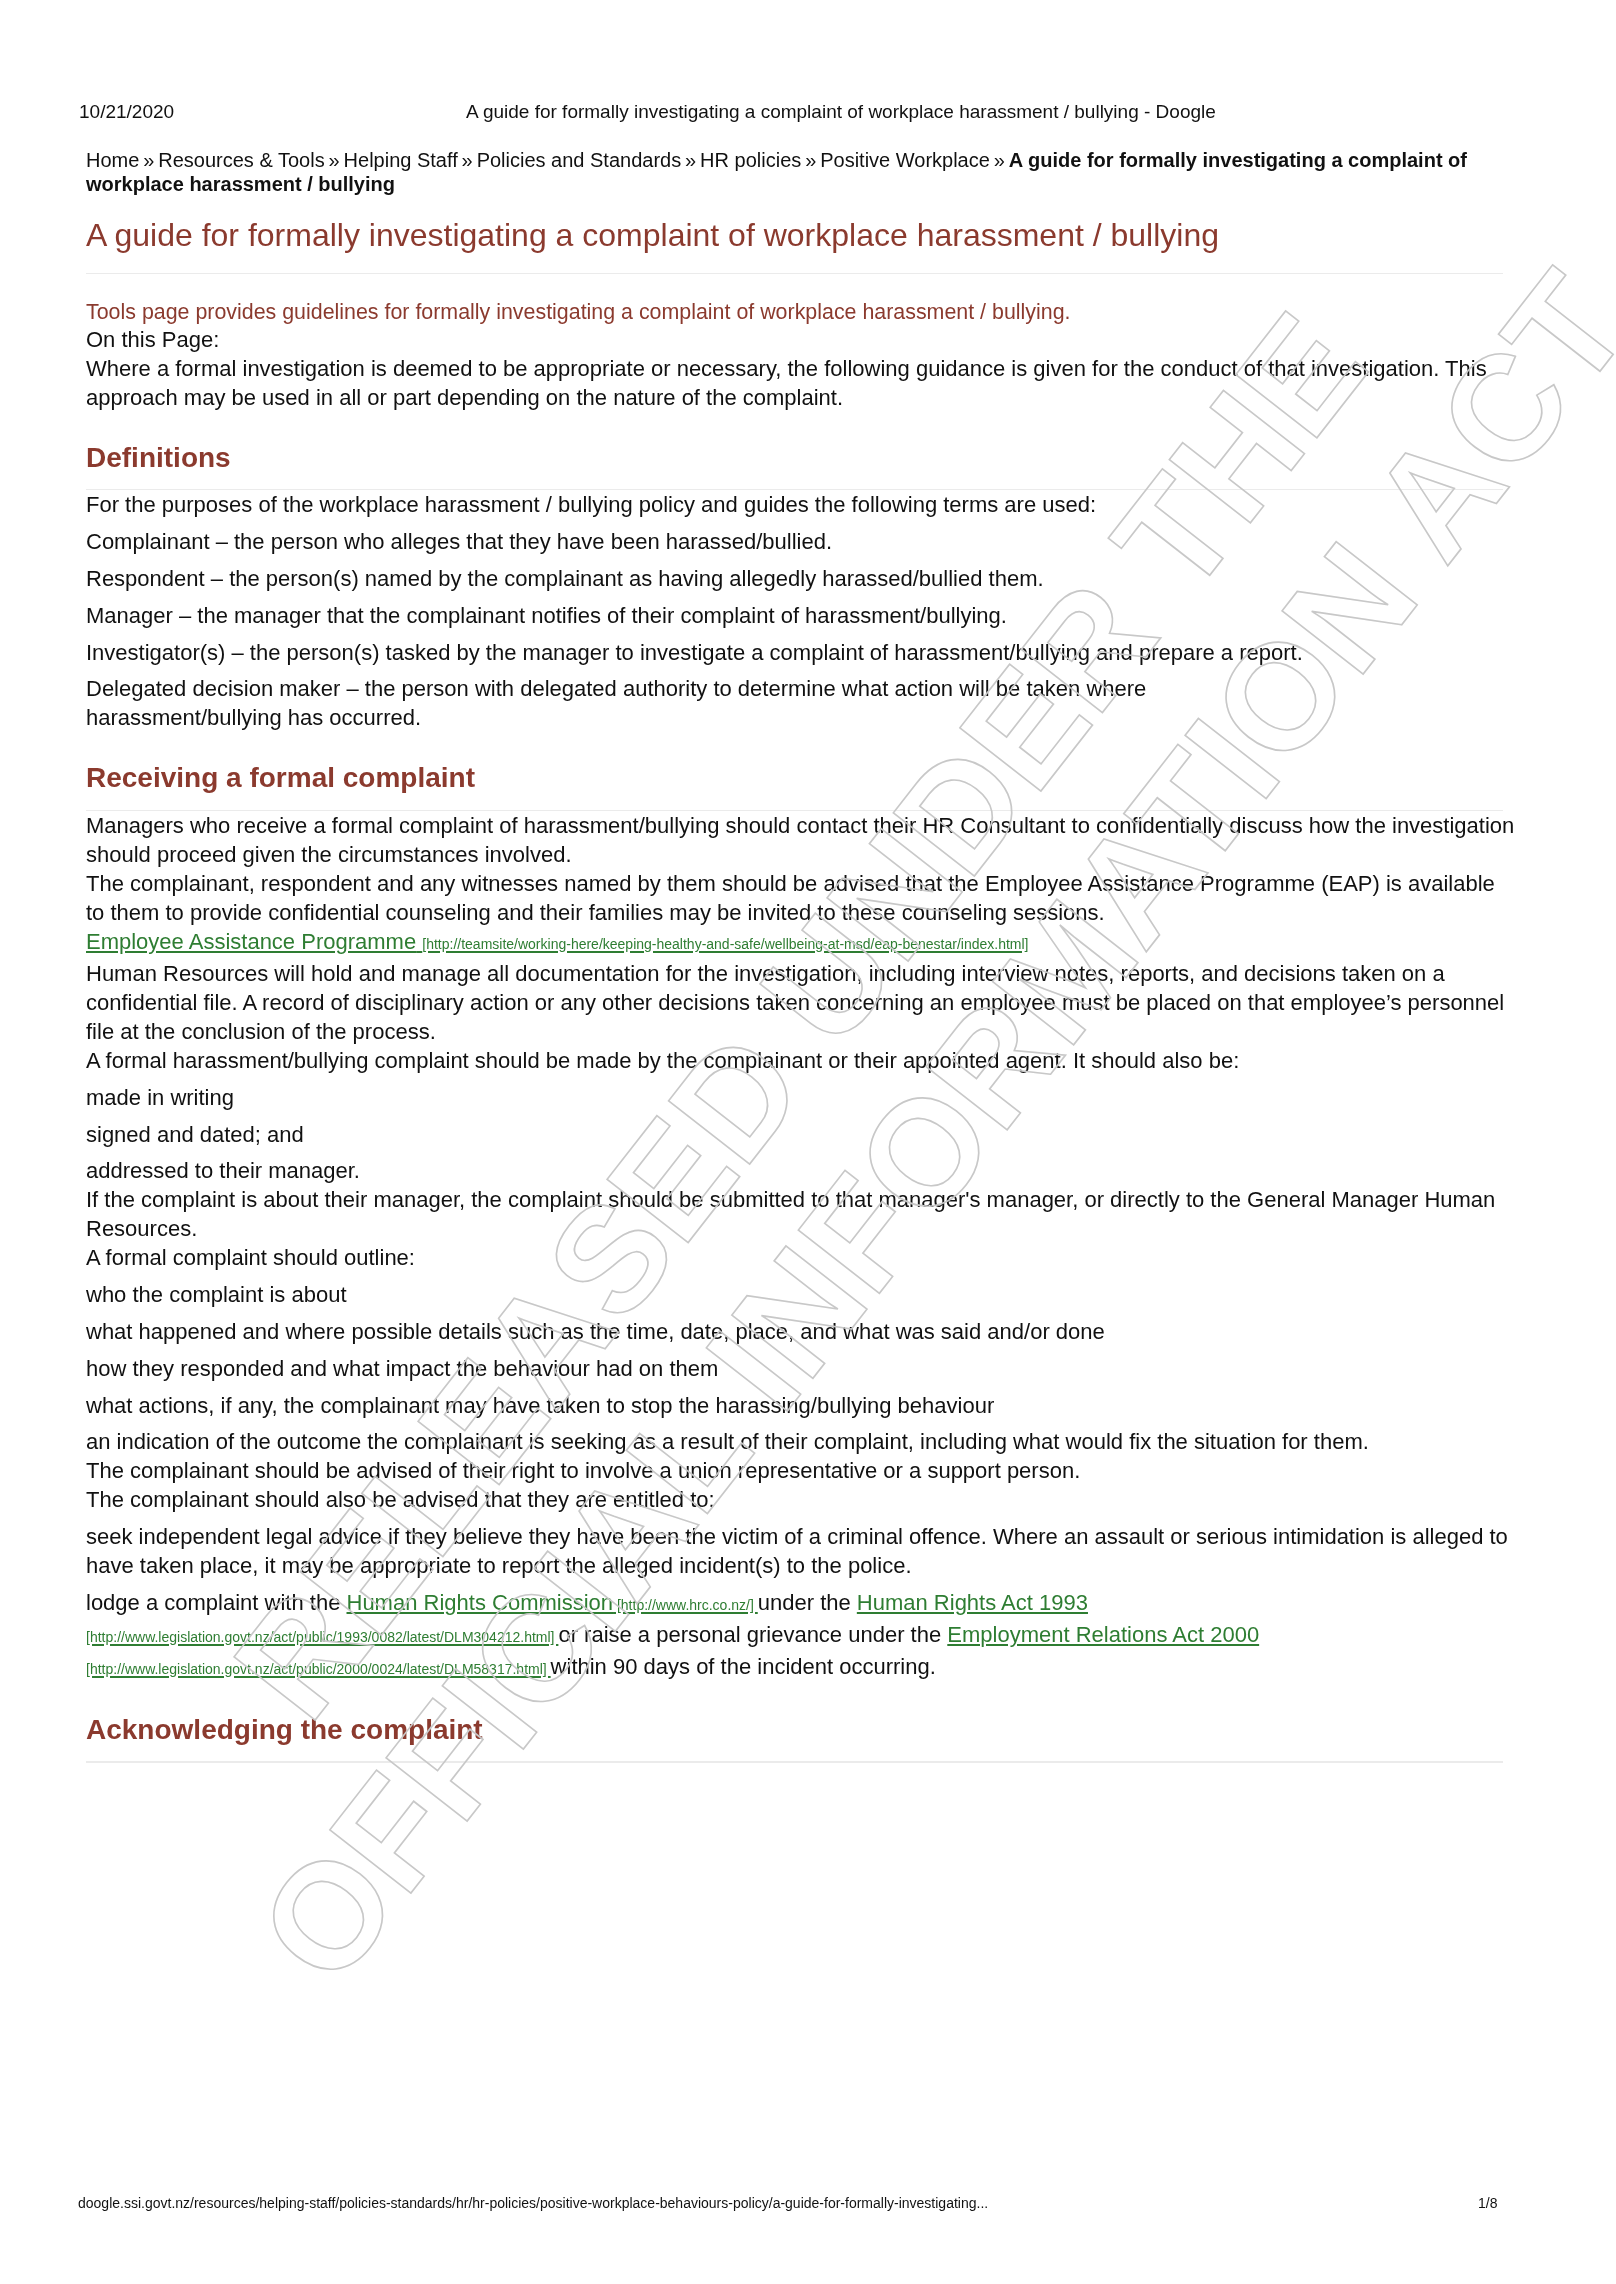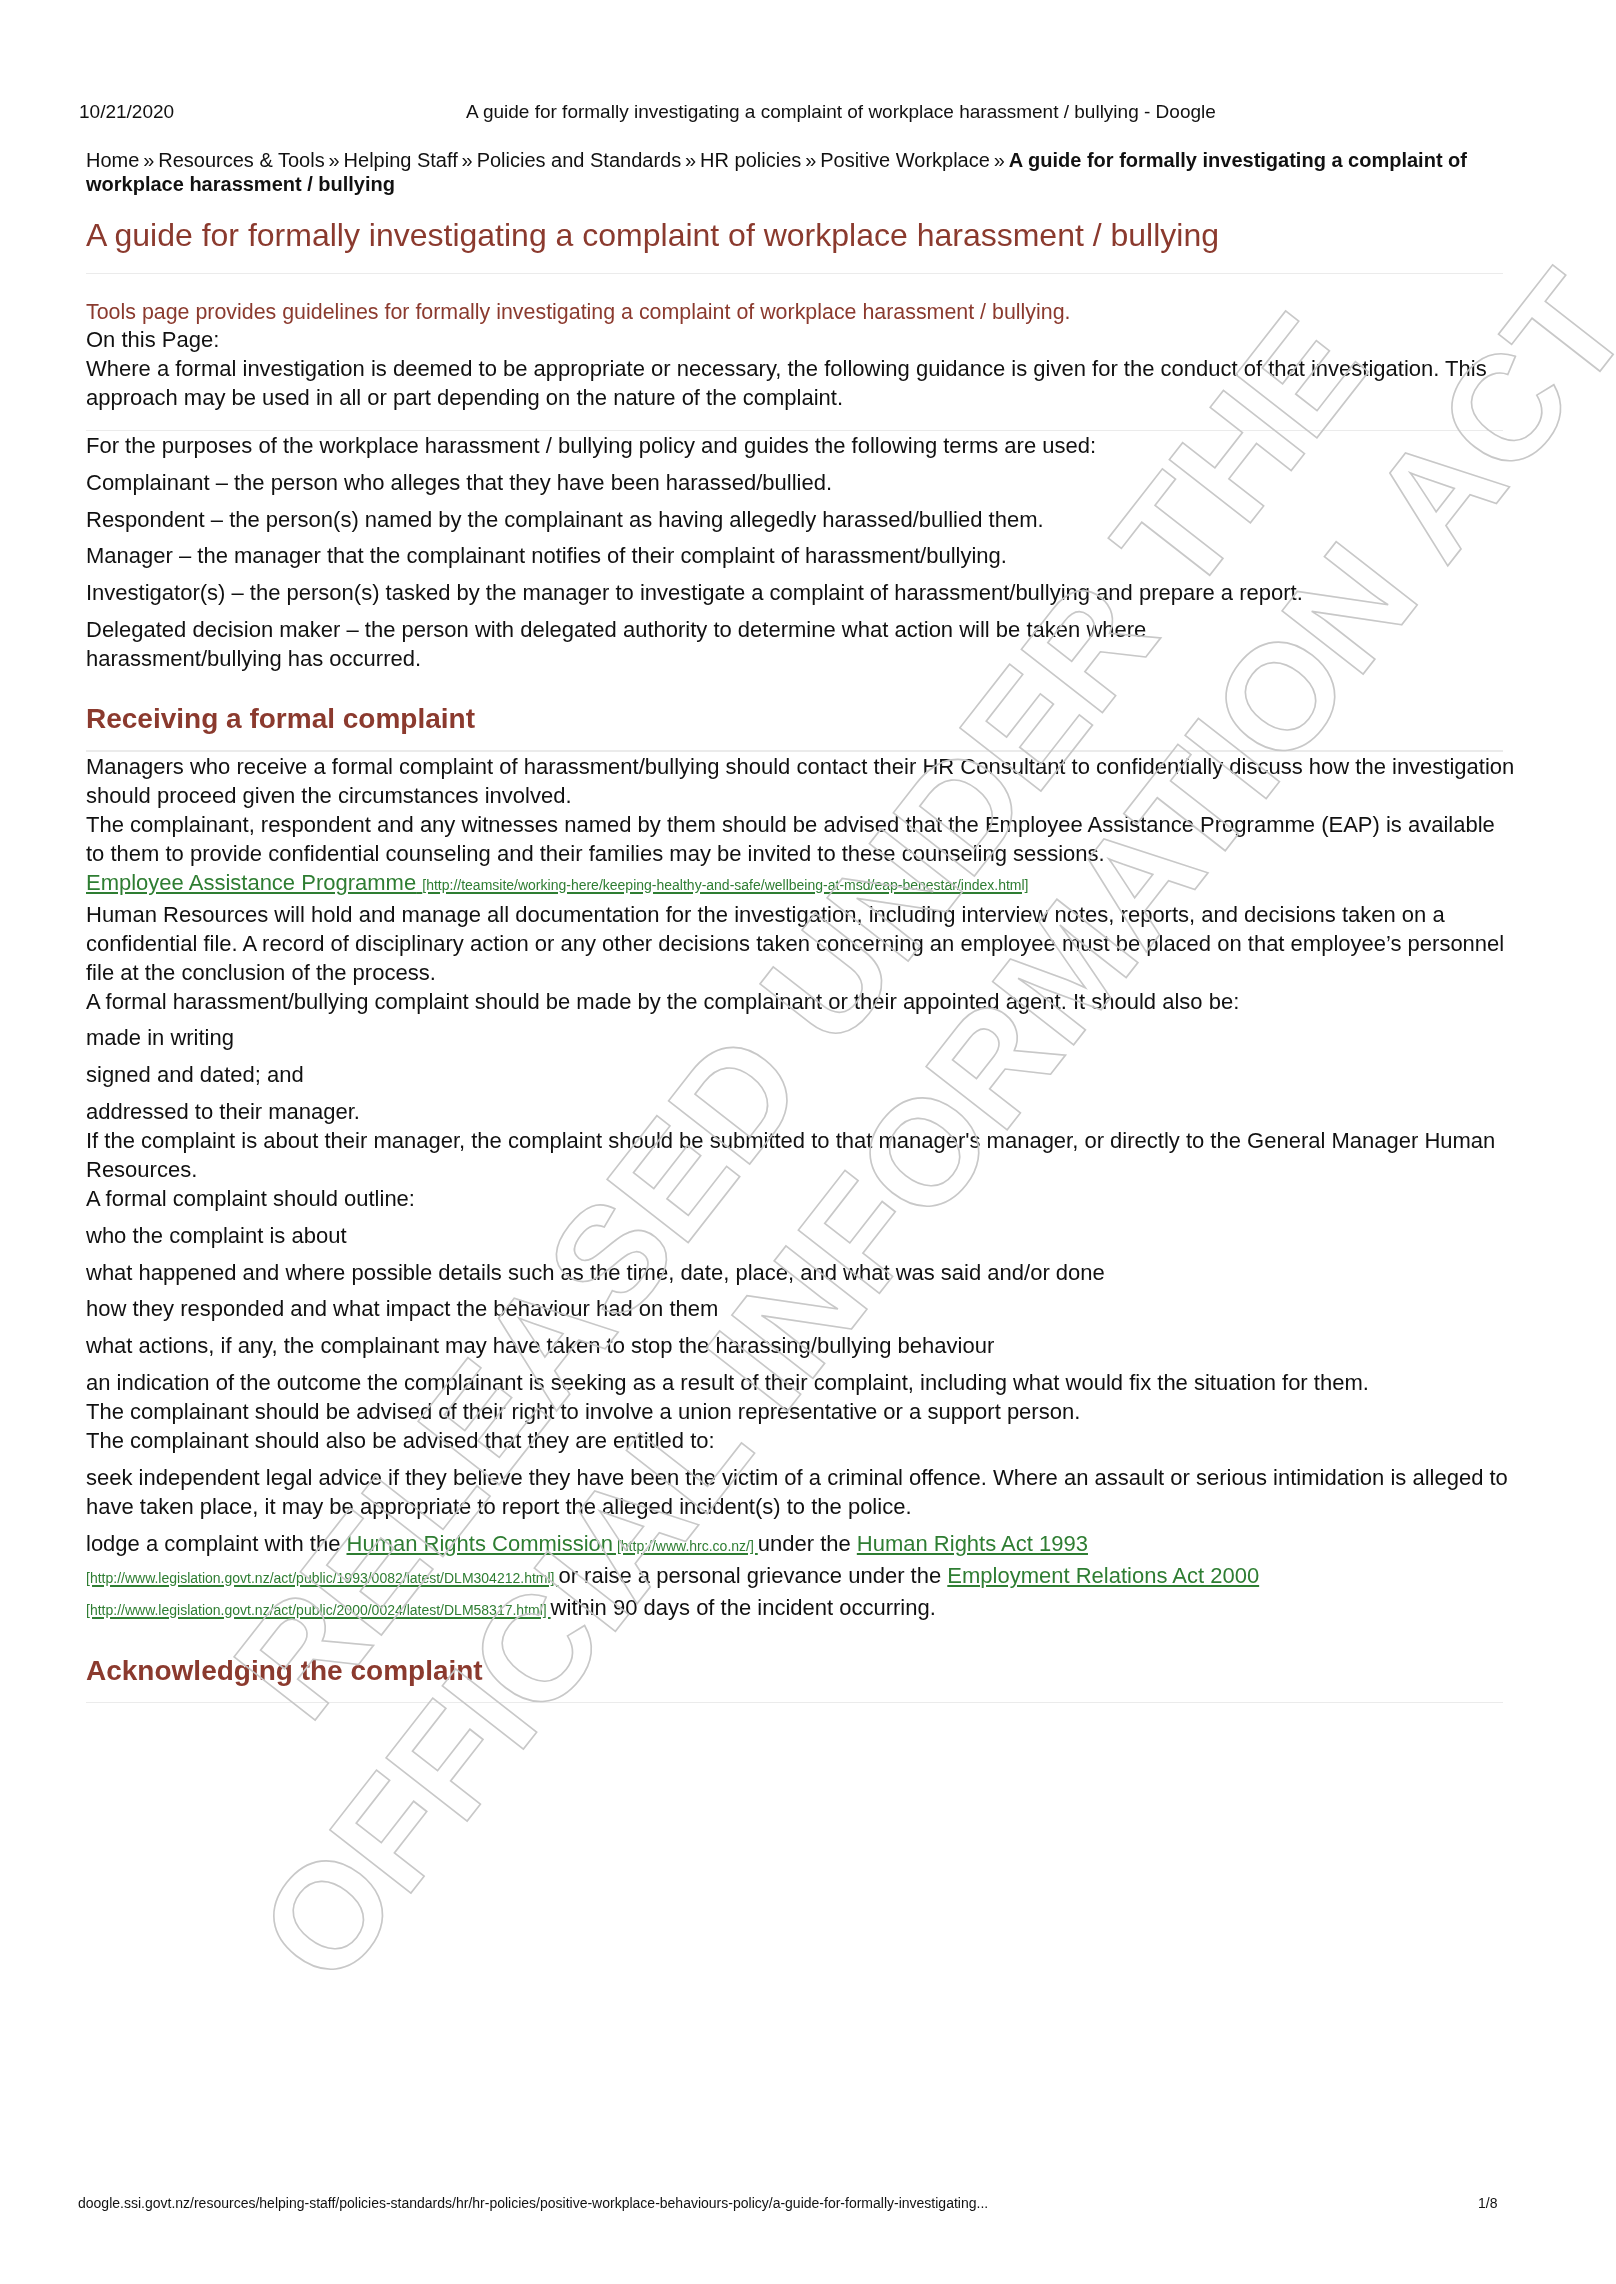--- a/index.html
+++ b/index.html
@@ -56,20 +56,21 @@
     <a href="#">Home</a><span class="sep">»</span><a href="#">Resources &amp; Tools</a><span class="sep">»</span><a href="#">Helping Staff</a><span class="sep">»</span><a href="#">Policies and Standards</a><span class="sep">»</span><a href="#">HR policies</a><span class="sep">»</span><a href="#">Positive Workplace</a><span class="sep">»</span><span class="current">A guide for formally investigating a complaint of workplace harassment / bullying</span>
   </div>
 
   <h1 class="page-title">A guide for formally investigating a complaint of workplace harassment / bullying</h1>
   <div class="rule"></div>
 
   <p class="lead">Tools page provides guidelines for formally investigating a complaint of workplace harassment / bullying.</p>
   <p class="gap-m">On this Page:</p>
   <p class="gap-m">Where a formal investigation is deemed to be appropriate or necessary, the following guidance is given for the conduct of that investigation. This approach may be used in all or part depending on the nature of the complaint.</p>
 
+  <h2>Definitions</h2>
   <div class="rule"></div>
   <p class="gap-m">For the purposes of the workplace harassment / bullying policy and guides the following terms are used:</p>
 
   <div class="list-line gap-m"><span>Complainant</span><span> – </span><span>the person who alleges that they have been harassed/bullied.</span></div>
   <div class="list-line"><span>Respondent</span><span> – </span><span>the person(s) named by the complainant as having allegedly harassed/bullied them.</span></div>
   <div class="list-line"><span>Manager</span><span> – </span><span>the manager that the complainant notifies of their complaint of harassment/bullying.</span></div>
   <div class="list-line"><span>Investigator(s)</span><span> – </span><span>the person(s) tasked by the manager to investigate a complaint of harassment/bullying and prepare a report.</span></div>
   <div class="list-line" style="width:1222px"><span>Delegated decision maker</span><span> – </span><span>the person with delegated authority to determine what action will be taken where harassment/bullying has occurred.</span></div>
 
   <h2>Receiving a formal complaint</h2>

